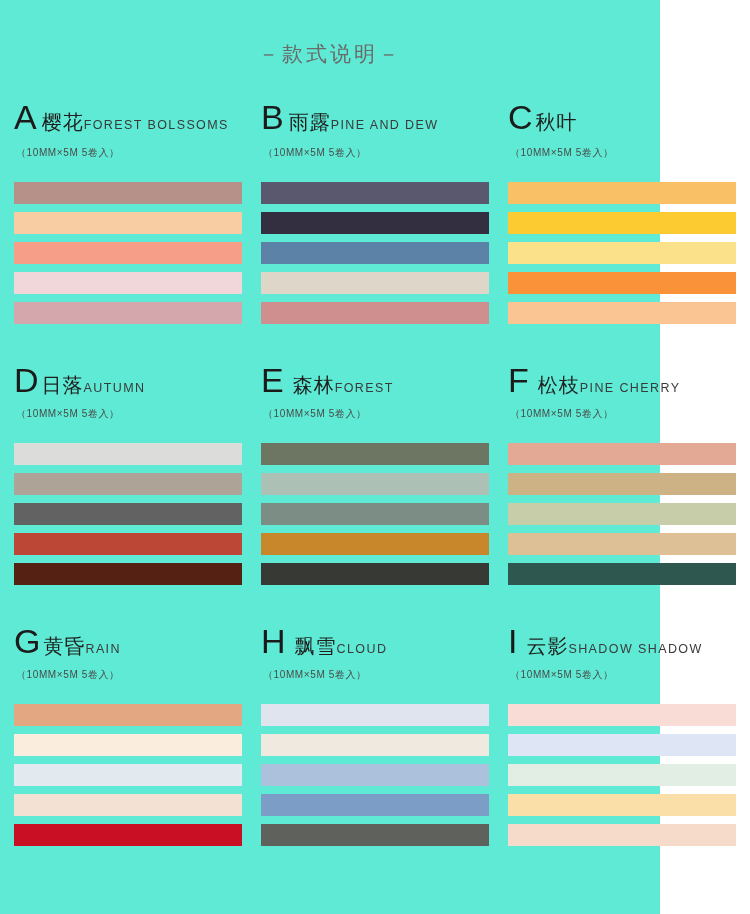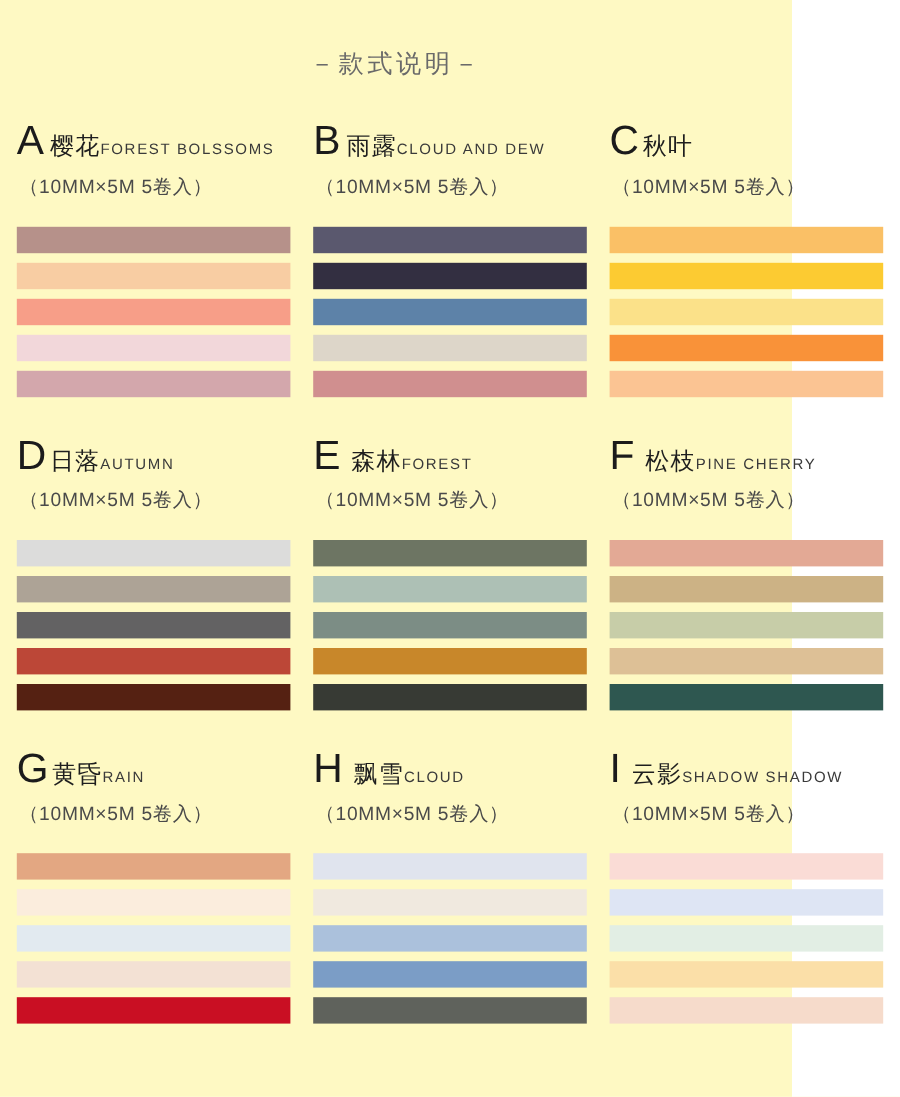--- a/index.html
+++ b/index.html
@@ -11,21 +11,21 @@
     width: 750px;
     height: 914px;
     background: #ffffff;
     font-family: "Liberation Sans", "DejaVu Sans", sans-serif;
     overflow: hidden;
   }
   .page {
     position: relative;
     width: 660px;
     height: 914px;
-    background: #fef9c3;
+    background: #5eead4;
   }
 
   
   .page-title {
     text-align: center;
     font-size: 21px;
     color: #6a6a6a;
     letter-spacing: 3px;
     font-weight: normal;
     margin: 0;
@@ -84,21 +84,21 @@
   .group-en {
     font-size: 12.5px;
     line-height: 18px;
     color: #3a3a3a;
     letter-spacing: 1.4px;
     font-family: "Liberation Sans", "DejaVu Sans", sans-serif;
     white-space: nowrap;
   }
 
   .group-spec {
-    font-size: 16px;
+    font-size: 10px;
     color: #4a4a4a;
     letter-spacing: 0.6px;
     margin-top: 14px;
     margin-left: 2px;
     font-family: "Liberation Sans", "DejaVu Sans", sans-serif;
   }
 
   .swatches {
     margin-top: 22px;
     width: 228px;
@@ -137,21 +137,21 @@
         <div class="swatch" style="background: rgb(247, 158, 136);"></div>
         <div class="swatch" style="background: rgb(242, 215, 218);"></div>
         <div class="swatch" style="background: rgb(211, 167, 172);"></div>
       </div>
     </div>
 
     <div class="group row-1">
       <div class="group-head">
         <span class="group-letter">B</span>
         <span class="group-cn">雨露</span>
-        <span class="group-en">CLOUD AND DEW</span>
+        <span class="group-en">PINE AND DEW</span>
       </div>
       <div class="group-spec">（10MM×5M  5卷入）</div>
       <div class="swatches">
         <div class="swatch" style="background: rgb(90, 88, 110);"></div>
         <div class="swatch" style="background: rgb(51, 47, 65);"></div>
         <div class="swatch" style="background: rgb(93, 130, 168);"></div>
         <div class="swatch" style="background: rgb(221, 214, 201);"></div>
         <div class="swatch" style="background: rgb(208, 143, 143);"></div>
       </div>
     </div>

